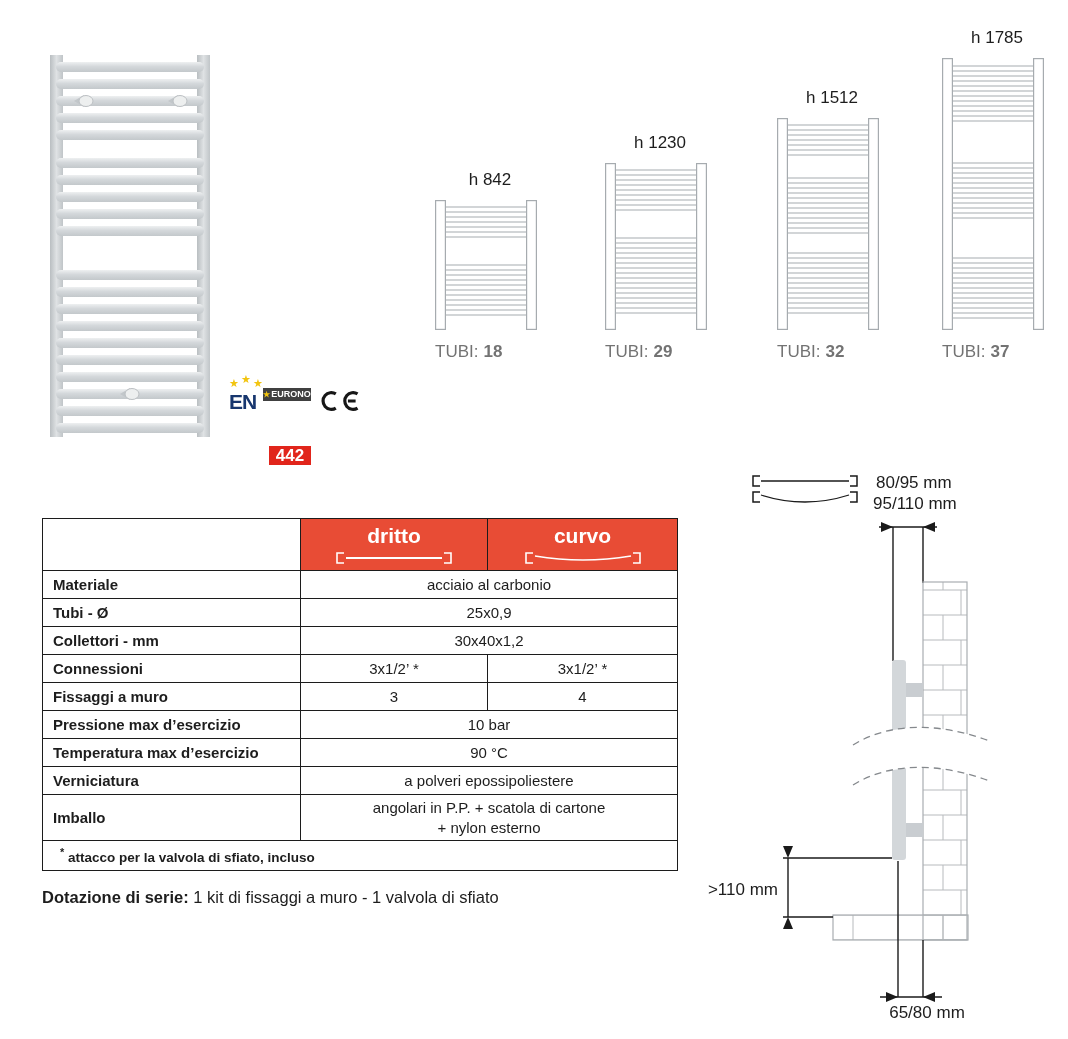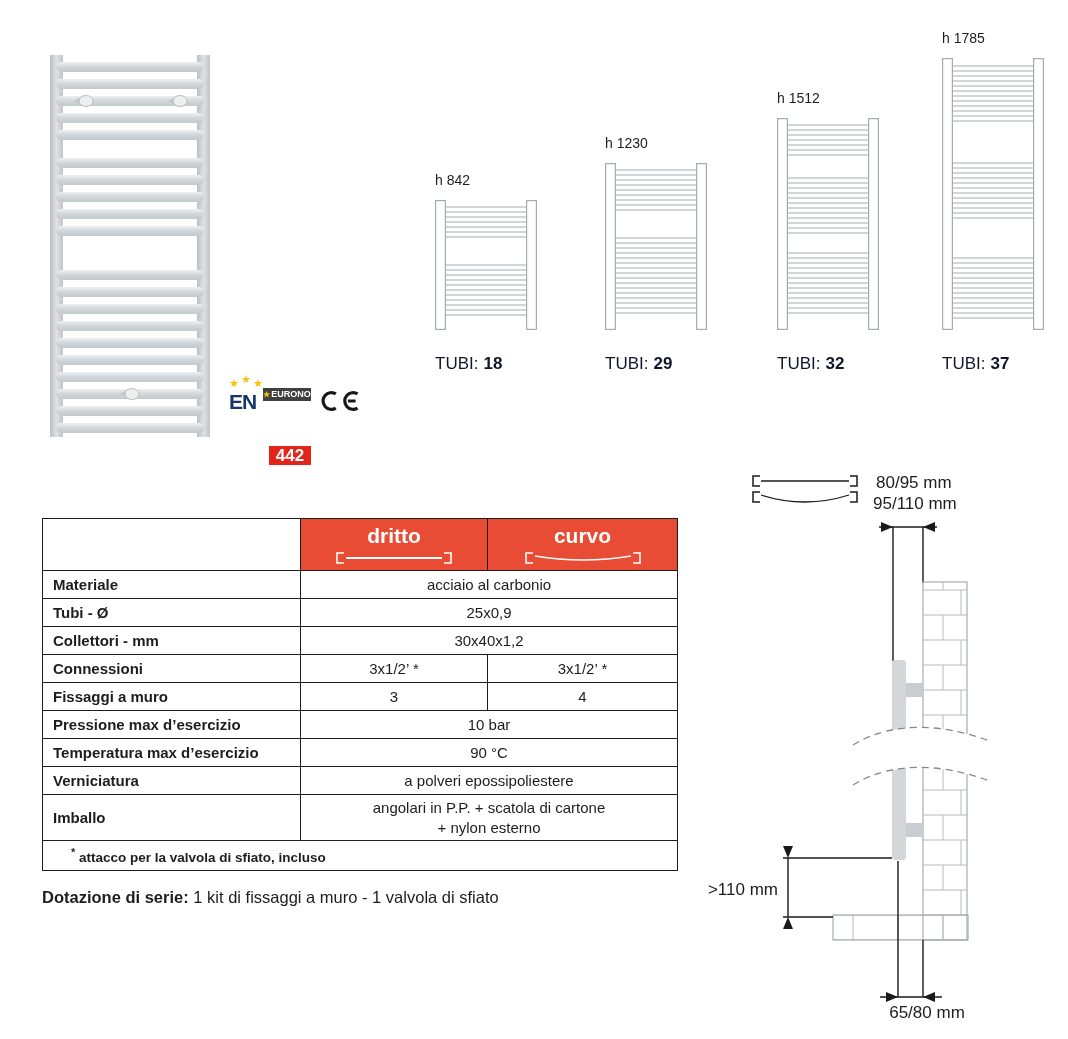--- a/index.html
+++ b/index.html
@@ -2,22 +2,22 @@
 <html><head>
 <meta charset="utf-8">
 <style>
   html,body{margin:0;padding:0;background:#fff;}
   .page{position:relative;width:1068px;height:1039px;background:#ffffff;overflow:hidden;
         font-family:"Liberation Sans", sans-serif;color:#1d1d1d;}
   .abs{position:absolute;}
 
   
   .fig{position:absolute;}
-  .fig .h-label{font-size:14px;line-height:20px;height:30px;color:#1d1d1d;}
-  .fig .tubi{margin-top:20px;font-size:17px;color:#0f172a;white-space:nowrap;}
+  .fig .h-label{font-size:17px;line-height:20px;height:30px;color:#1d1d1d;text-align:center;}
+  .fig .tubi{margin-top:8px;font-size:17px;color:#737373;white-space:nowrap;}
   .fig .tubi b{margin-left:5px;}
 
   
   .en442{position:absolute;left:229px;top:376px;width:84px;height:46px;}
   .en442 .star{position:absolute;color:#f2c40f;font-size:11px;line-height:11px;}
   .en442 .en{position:absolute;left:0;top:12px;font-size:21px;font-weight:bold;
              color:#17366e;letter-spacing:-1px;line-height:27px;}
   .en442 .strip{position:absolute;left:34px;top:12px;width:48px;height:13px;background:#404040;
                 color:#fff;font-size:9px;font-weight:bold;line-height:13px;text-align:center;
                 letter-spacing:0px;}
@@ -31,21 +31,21 @@
              width:635px;font-size:15px;color:#1d1d1d;}
   table.spec td{border:1.6px solid #1c1c1c;padding:0 8px;vertical-align:middle;}
   table.spec td.lbl{font-weight:bold;text-align:left;padding-left:10px;}
   table.spec td.val{text-align:center;}
   table.spec tr.r{height:28px;padding-left:8px;}
   table.spec tr.r-tall{height:46px;}
   table.spec tr.hdr{height:52px;}
   td.redhead{background:#e84c35;color:#ffffff;font-weight:bold;text-align:center;font-size:21px;}
   td.redhead .hd-ic{display:block;margin:3px auto 0;}
   td.nospan{white-space:pre-line;line-height:20px;margin-top:32px;}
-  tr.footrow td{font-weight:bold;font-size:13.5px;padding-left:28px;height:29px;}
+  tr.footrow td{font-weight:bold;font-size:13.5px;padding-left:17px;height:29px;}
   tr.footrow sup{font-size:11px;}
 
   .dotazione{position:absolute;left:42px;top:888px;font-size:16.5px;color:#1d1d1d;}
   .dotazione b{font-weight:bold;}
 
   svg text{font-family:"Liberation Sans", sans-serif;}
 </style>
 </head>
 <body>
 

